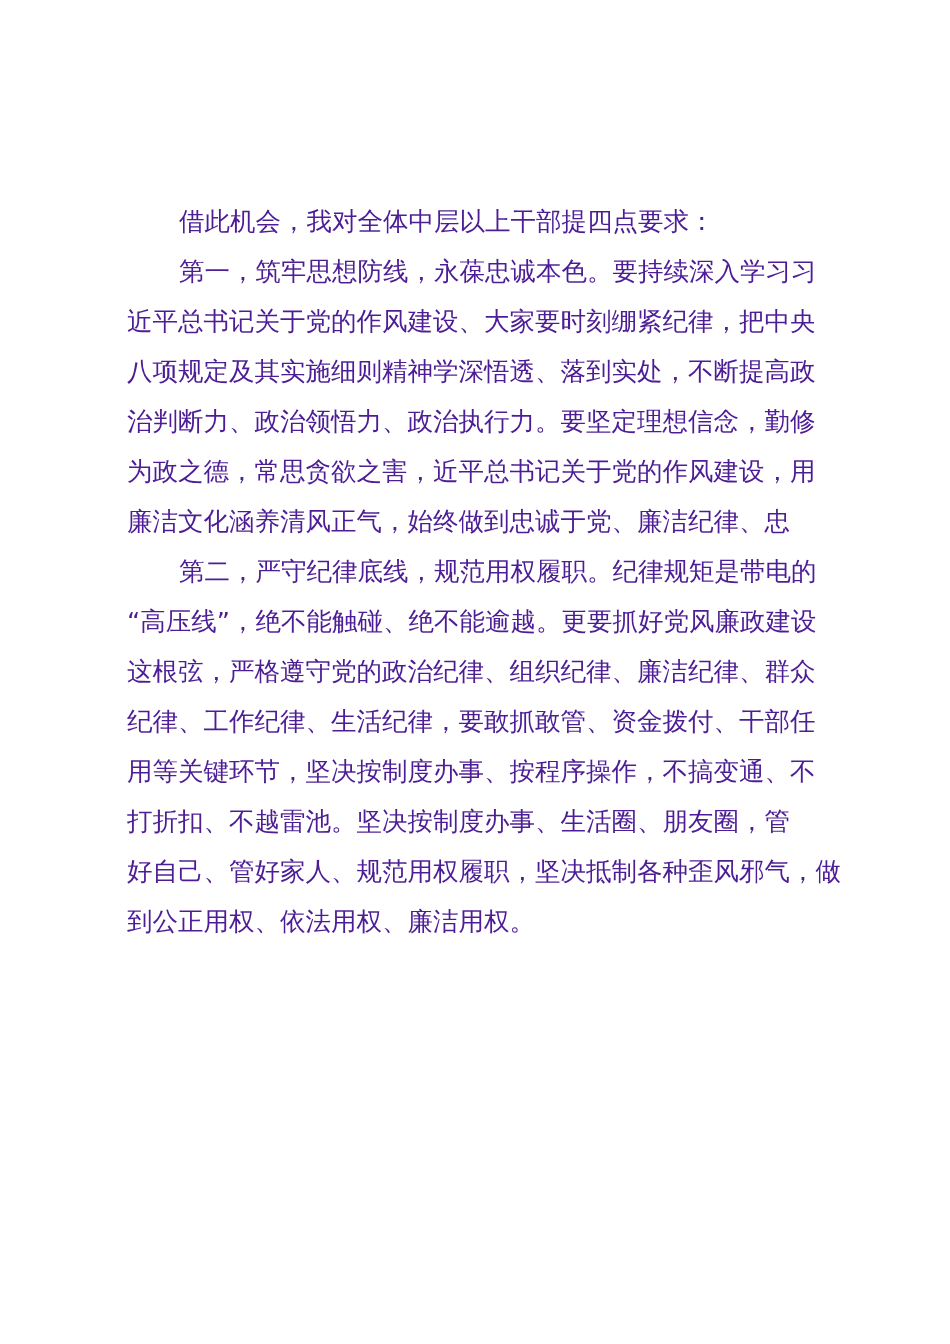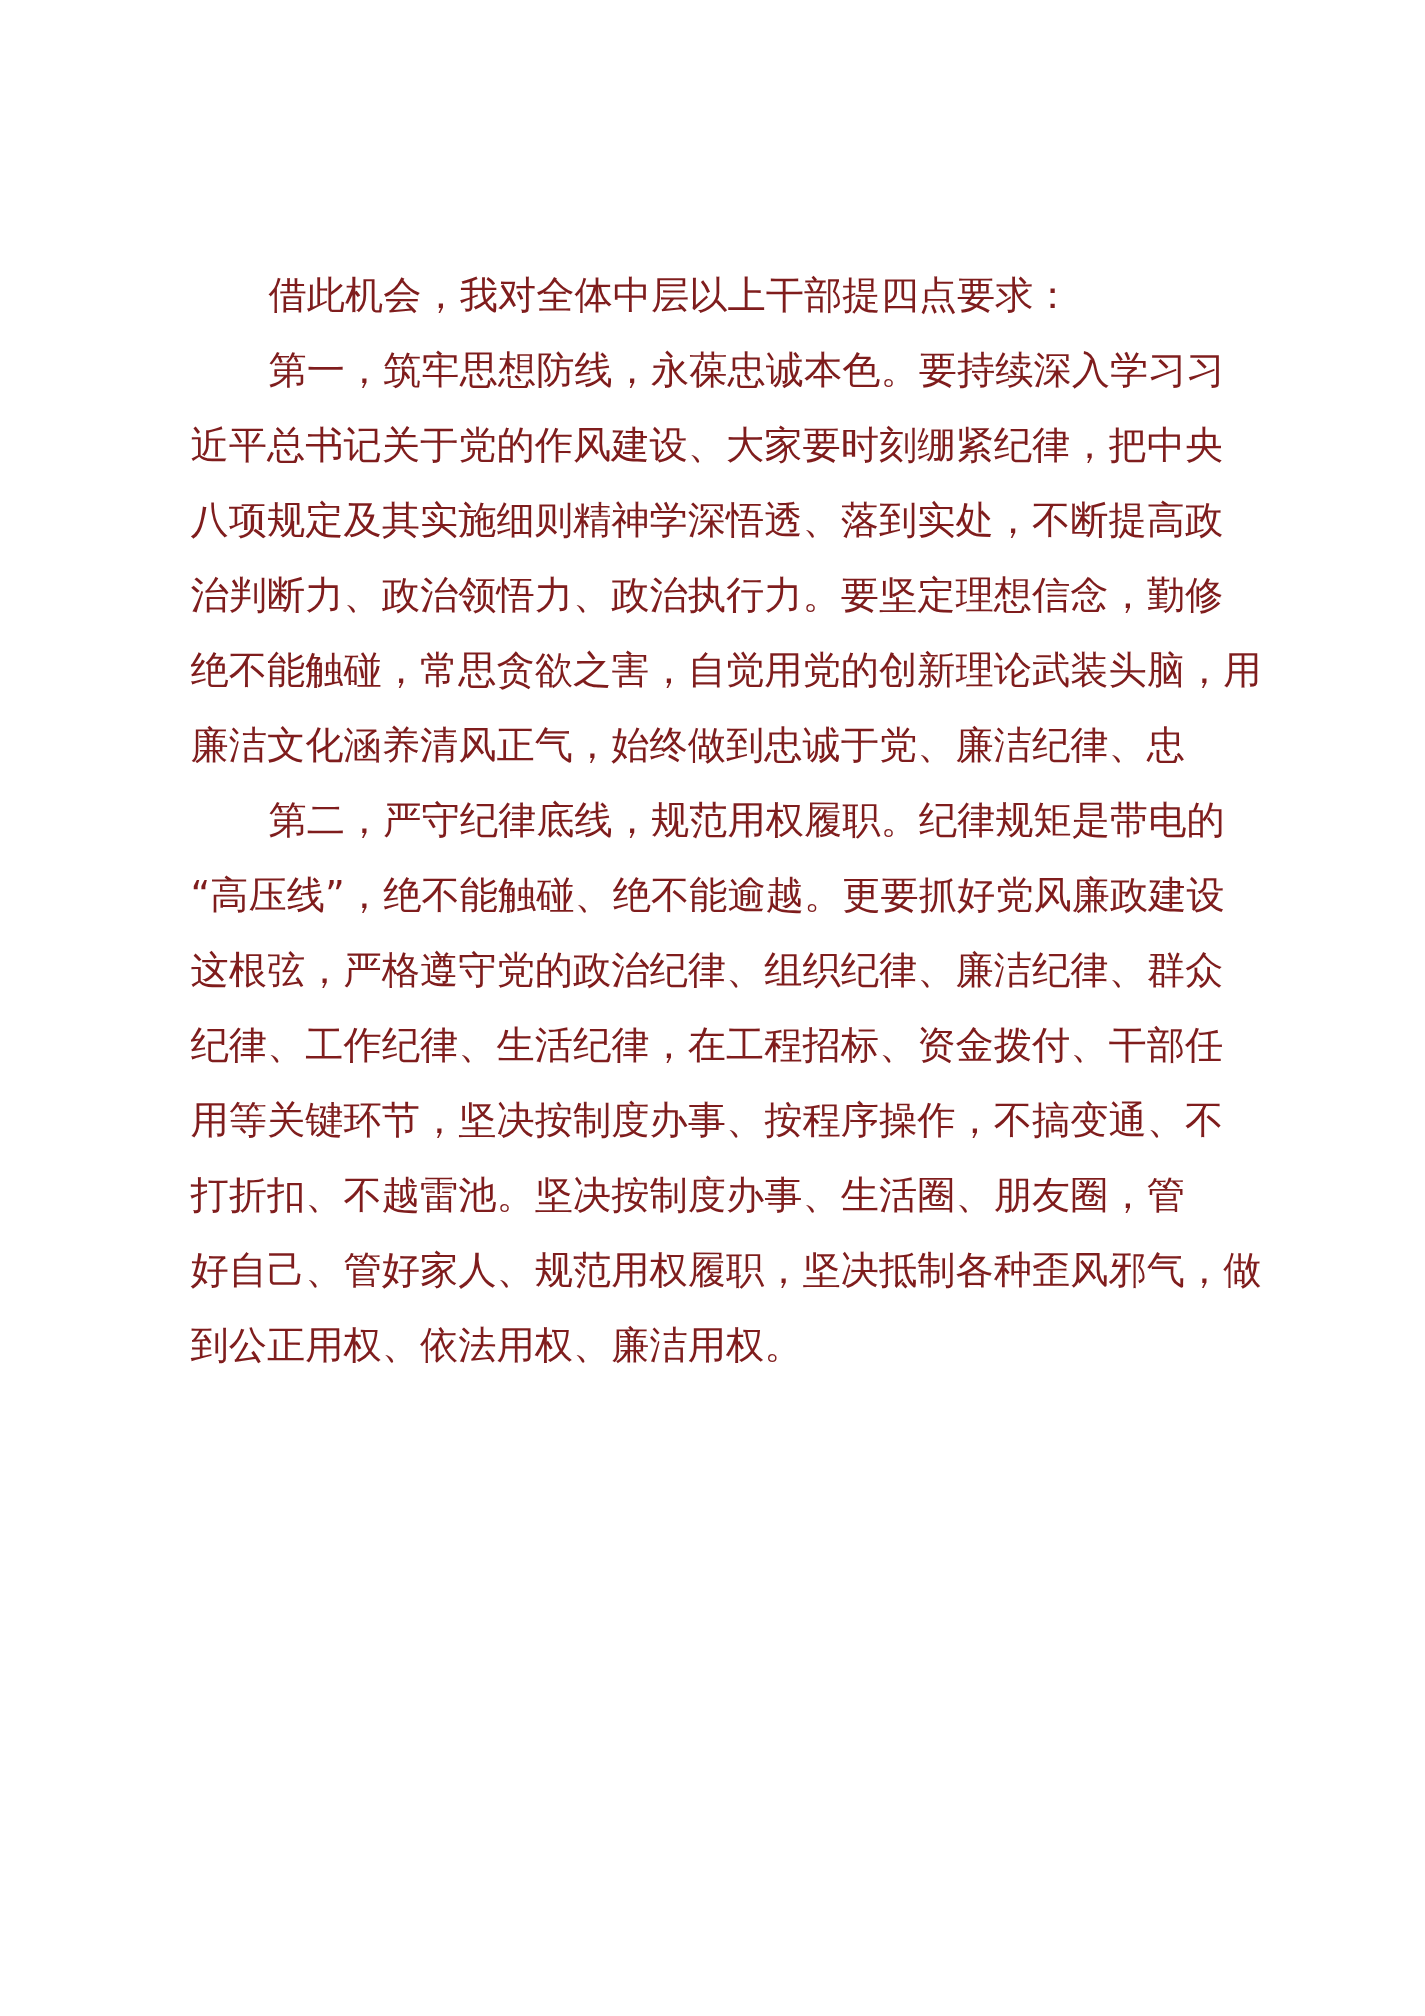--- a/index.html
+++ b/index.html
@@ -1,24 +1,24 @@
 <!DOCTYPE html>
 <html><head>
 <meta charset="utf-8">
 <style>
   html, body { margin: 0; padding: 0; background: #ffffff; }
   body { width: 950px; height: 1344px; position: relative; overflow: hidden; }
   .page {
     position: absolute;
     left: 127px;
-    top: 172px;
+    top: 196px;
     width: 706px;
     font-family: "DejaVu Sans", "Liberation Sans", sans-serif;
     font-size: 25.5px;
-    color: #7f1d1d;
+    color: #4c1d95;
   }
   .line {
     height: 50px;
     line-height: 50px;
     white-space: nowrap;
     letter-spacing: 0px;
   }
   .line.indent { padding-left: 52px; }
 </style>
 </head>
@@ -27,28 +27,28 @@
 <div class="page">
   <div>
     <div class="line indent">借此机会，我对全体中层以上干部提四点要求：</div>
   </div>
 
   <div>
     <div class="line indent">第一，筑牢思想防线，永葆忠诚本色。要持续深入学习习</div>
     <div class="line">近平总书记关于党的作风建设、大家要时刻绷紧纪律，把中央</div>
     <div class="line">八项规定及其实施细则精神学深悟透、落到实处，不断提高政</div>
     <div class="line">治判断力、政治领悟力、政治执行力。要坚定理想信念，勤修</div>
-    <div class="line">绝不能触碰，常思贪欲之害，自觉用党的创新理论武装头脑，用</div>
+    <div class="line">为政之德，常思贪欲之害，近平总书记关于党的作风建设，用</div>
     <div class="line">廉洁文化涵养清风正气，始终做到忠诚于党、廉洁纪律、忠</div>
   </div>
 
   <div>
     <div class="line indent">第二，严守纪律底线，规范用权履职。纪律规矩是带电的</div>
     <div class="line">“高压线”，绝不能触碰、绝不能逾越。更要抓好党风廉政建设</div>
     <div class="line">这根弦，严格遵守党的政治纪律、组织纪律、廉洁纪律、群众</div>
-    <div class="line">纪律、工作纪律、生活纪律，在工程招标、资金拨付、干部任</div>
+    <div class="line">纪律、工作纪律、生活纪律，要敢抓敢管、资金拨付、干部任</div>
     <div class="line">用等关键环节，坚决按制度办事、按程序操作，不搞变通、不</div>
     <div class="line">打折扣、不越雷池。坚决按制度办事、生活圈、朋友圈，管</div>
     <div class="line">好自己、管好家人、规范用权履职，坚决抵制各种歪风邪气，做</div>
     <div class="line">到公正用权、依法用权、廉洁用权。</div>
   </div>
 
 </div>
 
 </body></html>

